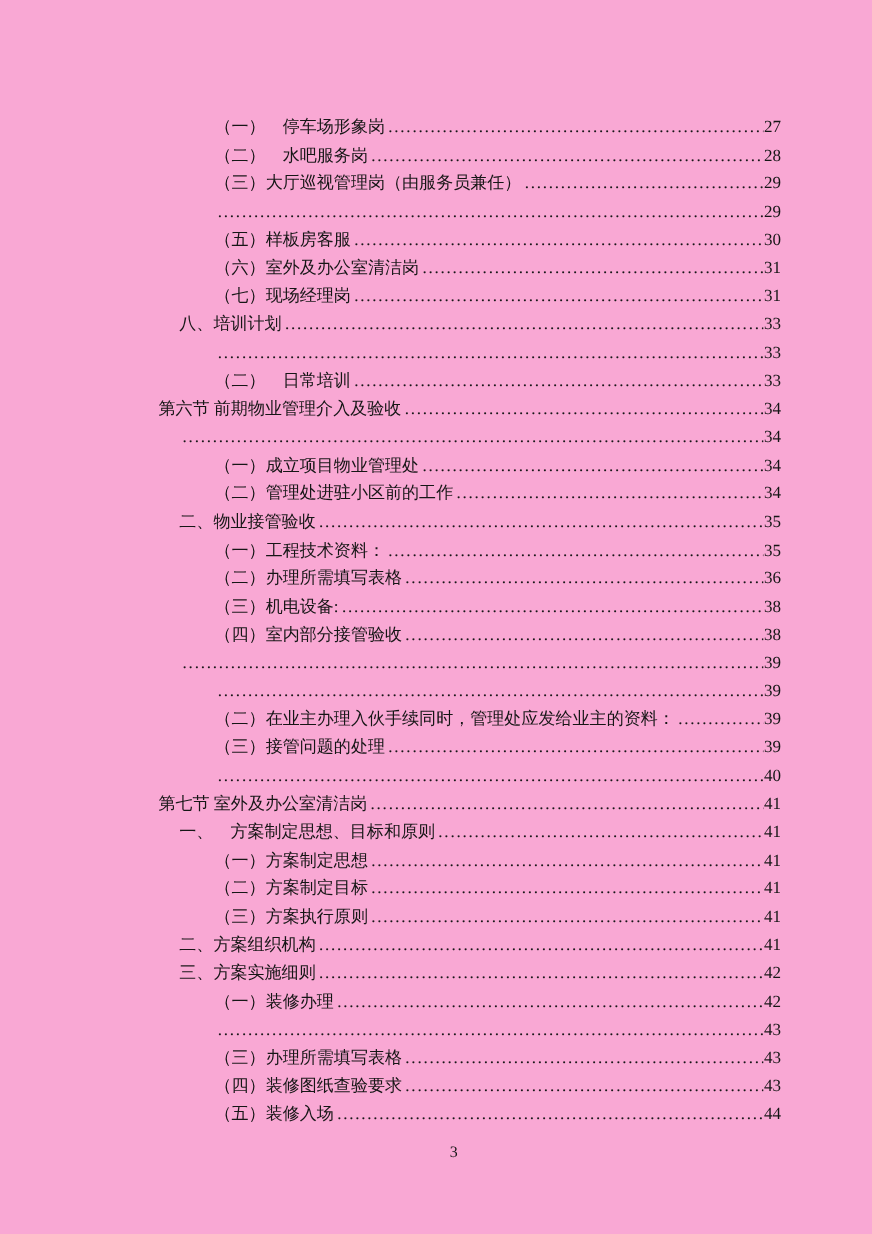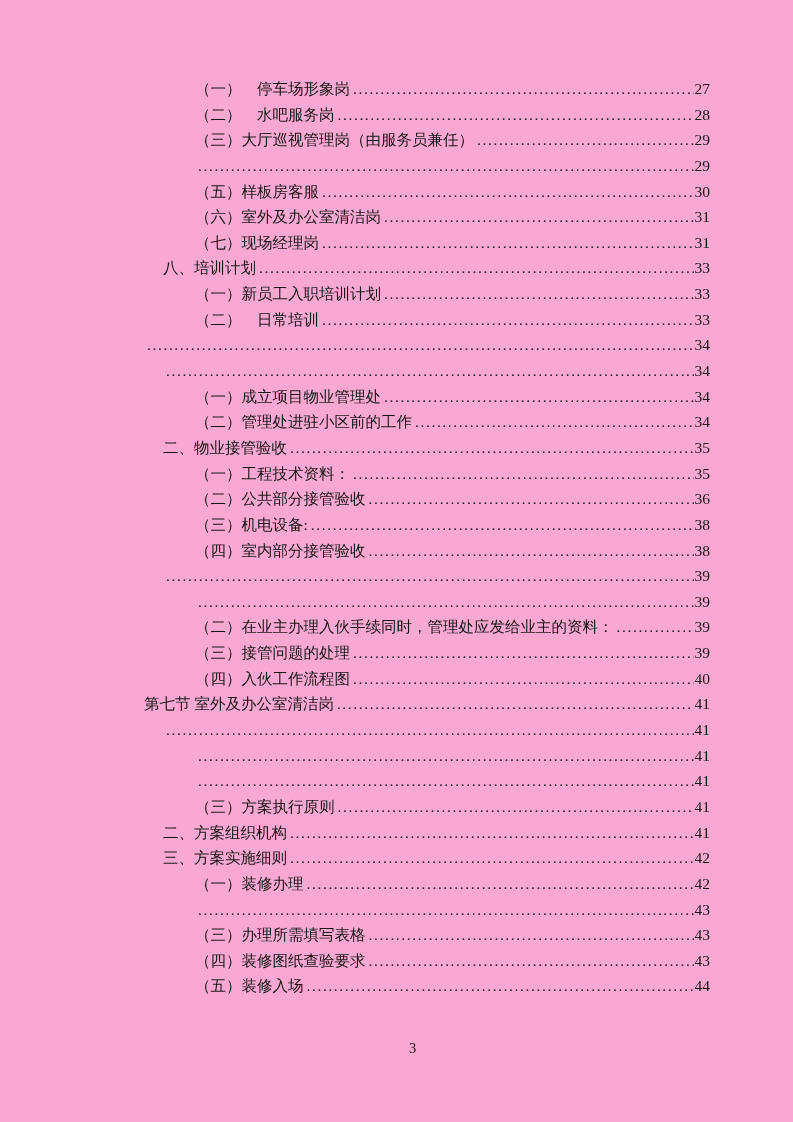--- a/index.html
+++ b/index.html
@@ -37,20 +37,21 @@
   }
   .toc-dots {
     flex: 1 1 auto;
     overflow: hidden;
     letter-spacing: 1.6px;
     margin-left: 3px;
     margin-right: 1px;
   }
   .toc-page {
     flex: 0 0 auto;
+    margin-top: 27px;
   }
   .footer {
     position: absolute;
     top: 1038px;
     left: 16px;
     width: 793px;
     text-align: center;
     font-size: 14.5px;
     line-height: 20px;
   }
@@ -93,30 +94,30 @@
         <span class="toc-label">（七）现场经理岗</span>
         <span class="toc-dots">............................................................................................................................................................................................................................</span>
         <span class="toc-page">31</span>
       </div>
       <div class="toc-line level-1">
         <span class="toc-label">八、培训计划</span>
         <span class="toc-dots">............................................................................................................................................................................................................................</span>
         <span class="toc-page">33</span>
       </div>
       <div class="toc-line level-2">
-        <span class="toc-label">（一）新员工入职培训计划</span>
         <span class="toc-dots">............................................................................................................................................................................................................................</span>
         <span class="toc-page">33</span>
       </div>
       <div class="toc-line level-2">
         <span class="toc-label">（二）　日常培训</span>
         <span class="toc-dots">............................................................................................................................................................................................................................</span>
         <span class="toc-page">33</span>
       </div>
       <div class="toc-line level-0">
+        <span class="toc-label">第六节 前期物业管理介入及验收</span>
         <span class="toc-dots">............................................................................................................................................................................................................................</span>
         <span class="toc-page">34</span>
       </div>
       <div class="toc-line level-1">
         <span class="toc-dots">............................................................................................................................................................................................................................</span>
         <span class="toc-page">34</span>
       </div>
       <div class="toc-line level-2">
         <span class="toc-label">（一）成立项目物业管理处</span>
         <span class="toc-dots">............................................................................................................................................................................................................................</span>
@@ -131,21 +132,21 @@
         <span class="toc-label">二、物业接管验收</span>
         <span class="toc-dots">............................................................................................................................................................................................................................</span>
         <span class="toc-page">35</span>
       </div>
       <div class="toc-line level-2">
         <span class="toc-label">（一）工程技术资料：</span>
         <span class="toc-dots">............................................................................................................................................................................................................................</span>
         <span class="toc-page">35</span>
       </div>
       <div class="toc-line level-2">
-        <span class="toc-label">（二）公共部分接管验收</span>
+        <span class="toc-label">（二）办理所需填写表格</span>
         <span class="toc-dots">............................................................................................................................................................................................................................</span>
         <span class="toc-page">36</span>
       </div>
       <div class="toc-line level-2">
         <span class="toc-label">（三）机电设备:</span>
         <span class="toc-dots">............................................................................................................................................................................................................................</span>
         <span class="toc-page">38</span>
       </div>
       <div class="toc-line level-2">
         <span class="toc-label">（四）室内部分接管验收</span>
@@ -164,38 +165,40 @@
         <span class="toc-label">（二）在业主办理入伙手续同时，管理处应发给业主的资料：</span>
         <span class="toc-dots">............................................................................................................................................................................................................................</span>
         <span class="toc-page">39</span>
       </div>
       <div class="toc-line level-2">
         <span class="toc-label">（三）接管问题的处理</span>
         <span class="toc-dots">............................................................................................................................................................................................................................</span>
         <span class="toc-page">39</span>
       </div>
       <div class="toc-line level-2">
-        <span class="toc-label">（四）入伙工作流程图</span>
         <span class="toc-dots">............................................................................................................................................................................................................................</span>
         <span class="toc-page">40</span>
       </div>
       <div class="toc-line level-0">
         <span class="toc-label">第七节 室外及办公室清洁岗</span>
         <span class="toc-dots">............................................................................................................................................................................................................................</span>
         <span class="toc-page">41</span>
       </div>
       <div class="toc-line level-1">
-        <span class="toc-dots">............................................................................................................................................................................................................................</span>
-        <span class="toc-page">41</span>
-      </div>
-      <div class="toc-line level-2">
-        <span class="toc-dots">............................................................................................................................................................................................................................</span>
-        <span class="toc-page">41</span>
-      </div>
-      <div class="toc-line level-2">
+        <span class="toc-label">一、　方案制定思想、目标和原则</span>
+        <span class="toc-dots">............................................................................................................................................................................................................................</span>
+        <span class="toc-page">41</span>
+      </div>
+      <div class="toc-line level-2">
+        <span class="toc-label">（一）方案制定思想</span>
+        <span class="toc-dots">............................................................................................................................................................................................................................</span>
+        <span class="toc-page">41</span>
+      </div>
+      <div class="toc-line level-2">
+        <span class="toc-label">（二）方案制定目标</span>
         <span class="toc-dots">............................................................................................................................................................................................................................</span>
         <span class="toc-page">41</span>
       </div>
       <div class="toc-line level-2">
         <span class="toc-label">（三）方案执行原则</span>
         <span class="toc-dots">............................................................................................................................................................................................................................</span>
         <span class="toc-page">41</span>
       </div>
       <div class="toc-line level-1">
         <span class="toc-label">二、方案组织机构</span>

